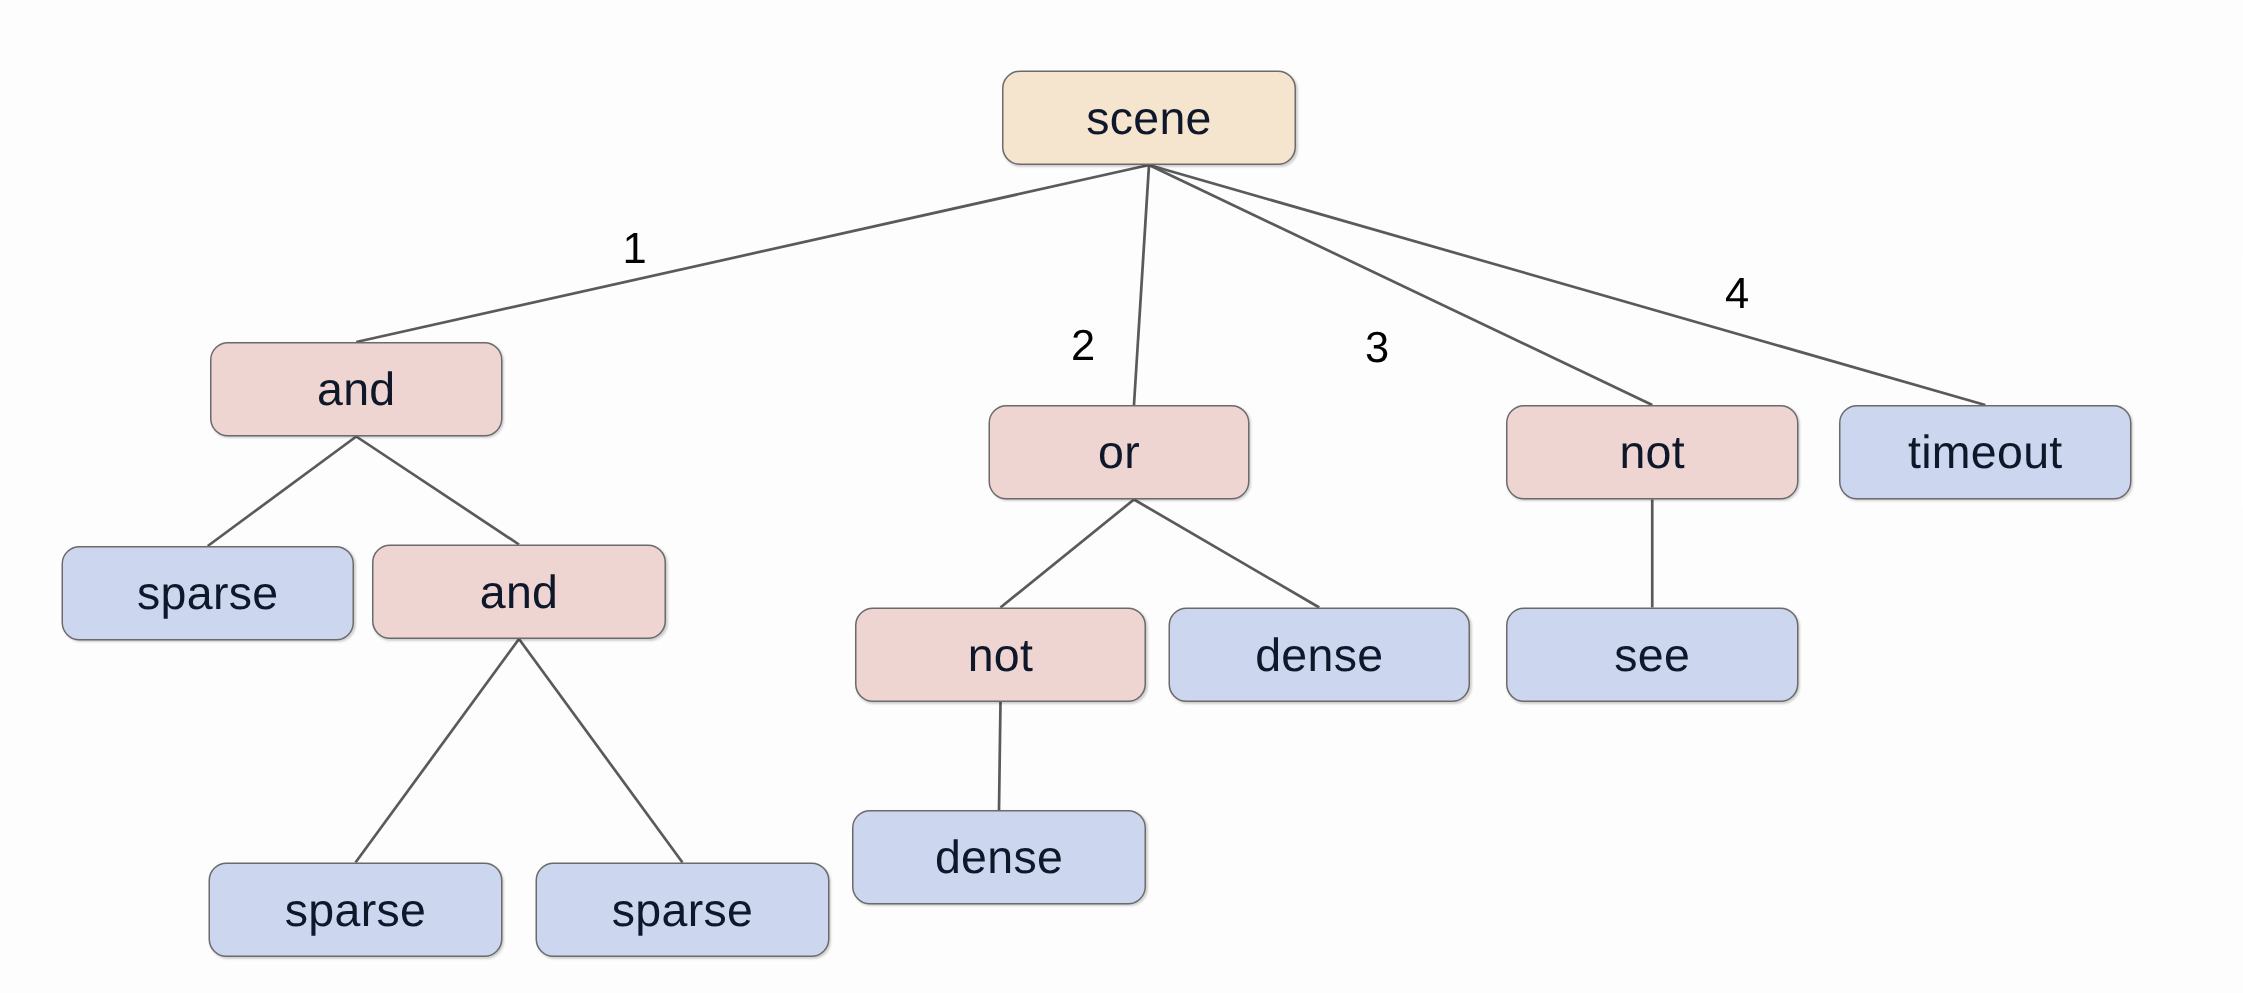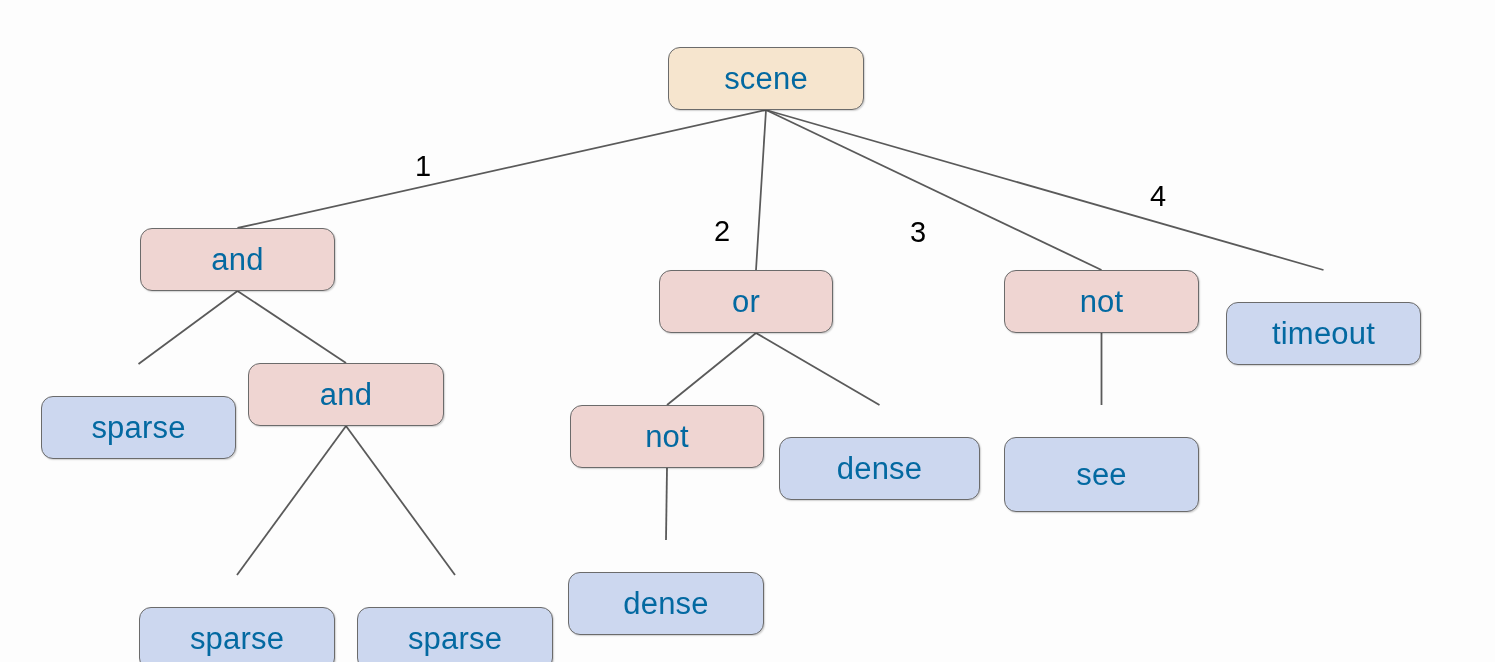--- a/index.html
+++ b/index.html
@@ -26,29 +26,29 @@
     pointer-events: none;
   }
   .tree-node {
     position: absolute;
     box-sizing: border-box;
     border: 1.6px solid #6b6b6b;
     border-radius: 12px;
     display: flex;
     align-items: center;
     justify-content: center;
-    color: #0369a1;
+    color: #0f172a;
     font-size: 31px;
     line-height: 1;
     letter-spacing: 0.2px;
     box-shadow: 1px 1px 1.5px rgba(0,0,0,0.18);
   }
   .node-root   { background: #f6e5ce; }
   .node-op     { background: #efd5d2; }
-  .node-leaf   { background: #ccd7ef; margin-top: 32px; }
+  .node-leaf   { background: #ccd7ef; }
   .edge-label {
     position: absolute;
     color: #000000;
     font-size: 29px;
     line-height: 1;
     white-space: nowrap;
   }
 </style>
 </head>
 <body>
@@ -89,21 +89,21 @@
       </div>
       <div class="tree-node node-op" style="left: 248px; top: 363px; width: 196px; height: 63px;">
         <span>and</span>
       </div>
       <div class="tree-node node-op" style="left: 570px; top: 405px; width: 194px; height: 63px;">
         <span>not</span>
       </div>
       <div class="tree-node node-leaf" style="left: 779px; top: 405px; width: 201px; height: 63px;">
         <span>dense</span>
       </div>
-      <div class="tree-node node-leaf" style="left: 1004px; top: 405px; width: 195px; height: 75px;">
+      <div class="tree-node node-leaf" style="left: 1004px; top: 405px; width: 195px; height: 63px;">
         <span>see</span>
       </div>
       <div class="tree-node node-leaf" style="left: 139px; top: 575px; width: 196px; height: 63px;">
         <span>sparse</span>
       </div>
       <div class="tree-node node-leaf" style="left: 357px; top: 575px; width: 196px; height: 63px;">
         <span>sparse</span>
       </div>
       <div class="tree-node node-leaf" style="left: 568px; top: 540px; width: 196px; height: 63px;">
         <span>dense</span>

